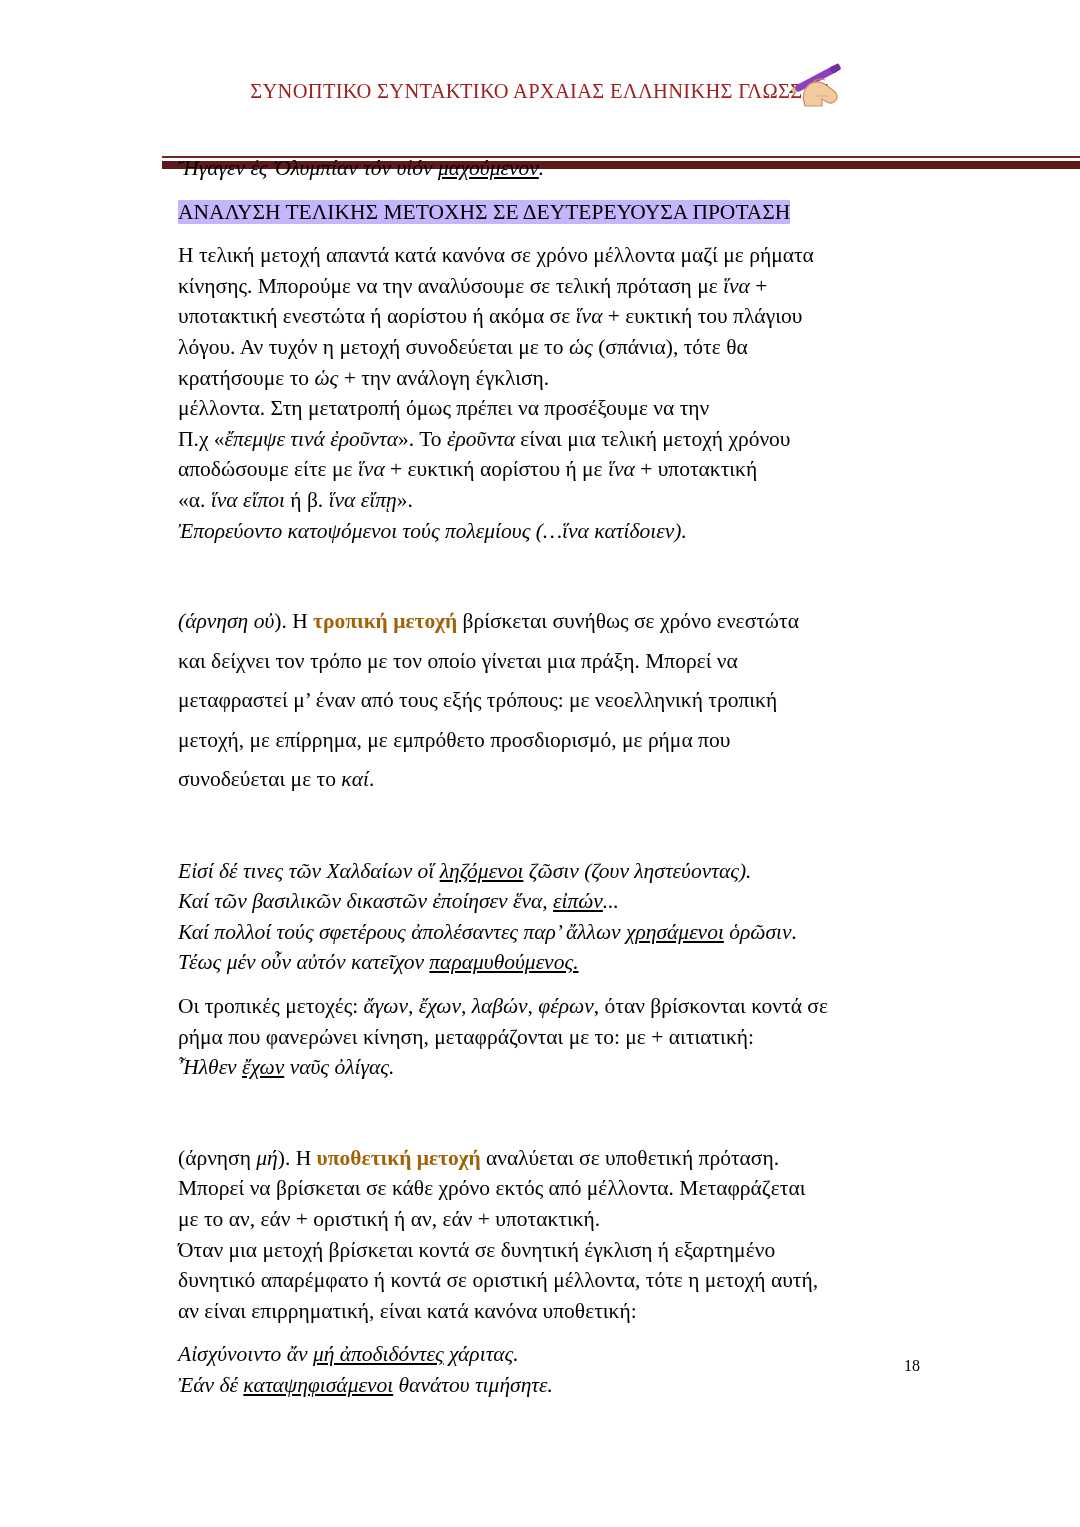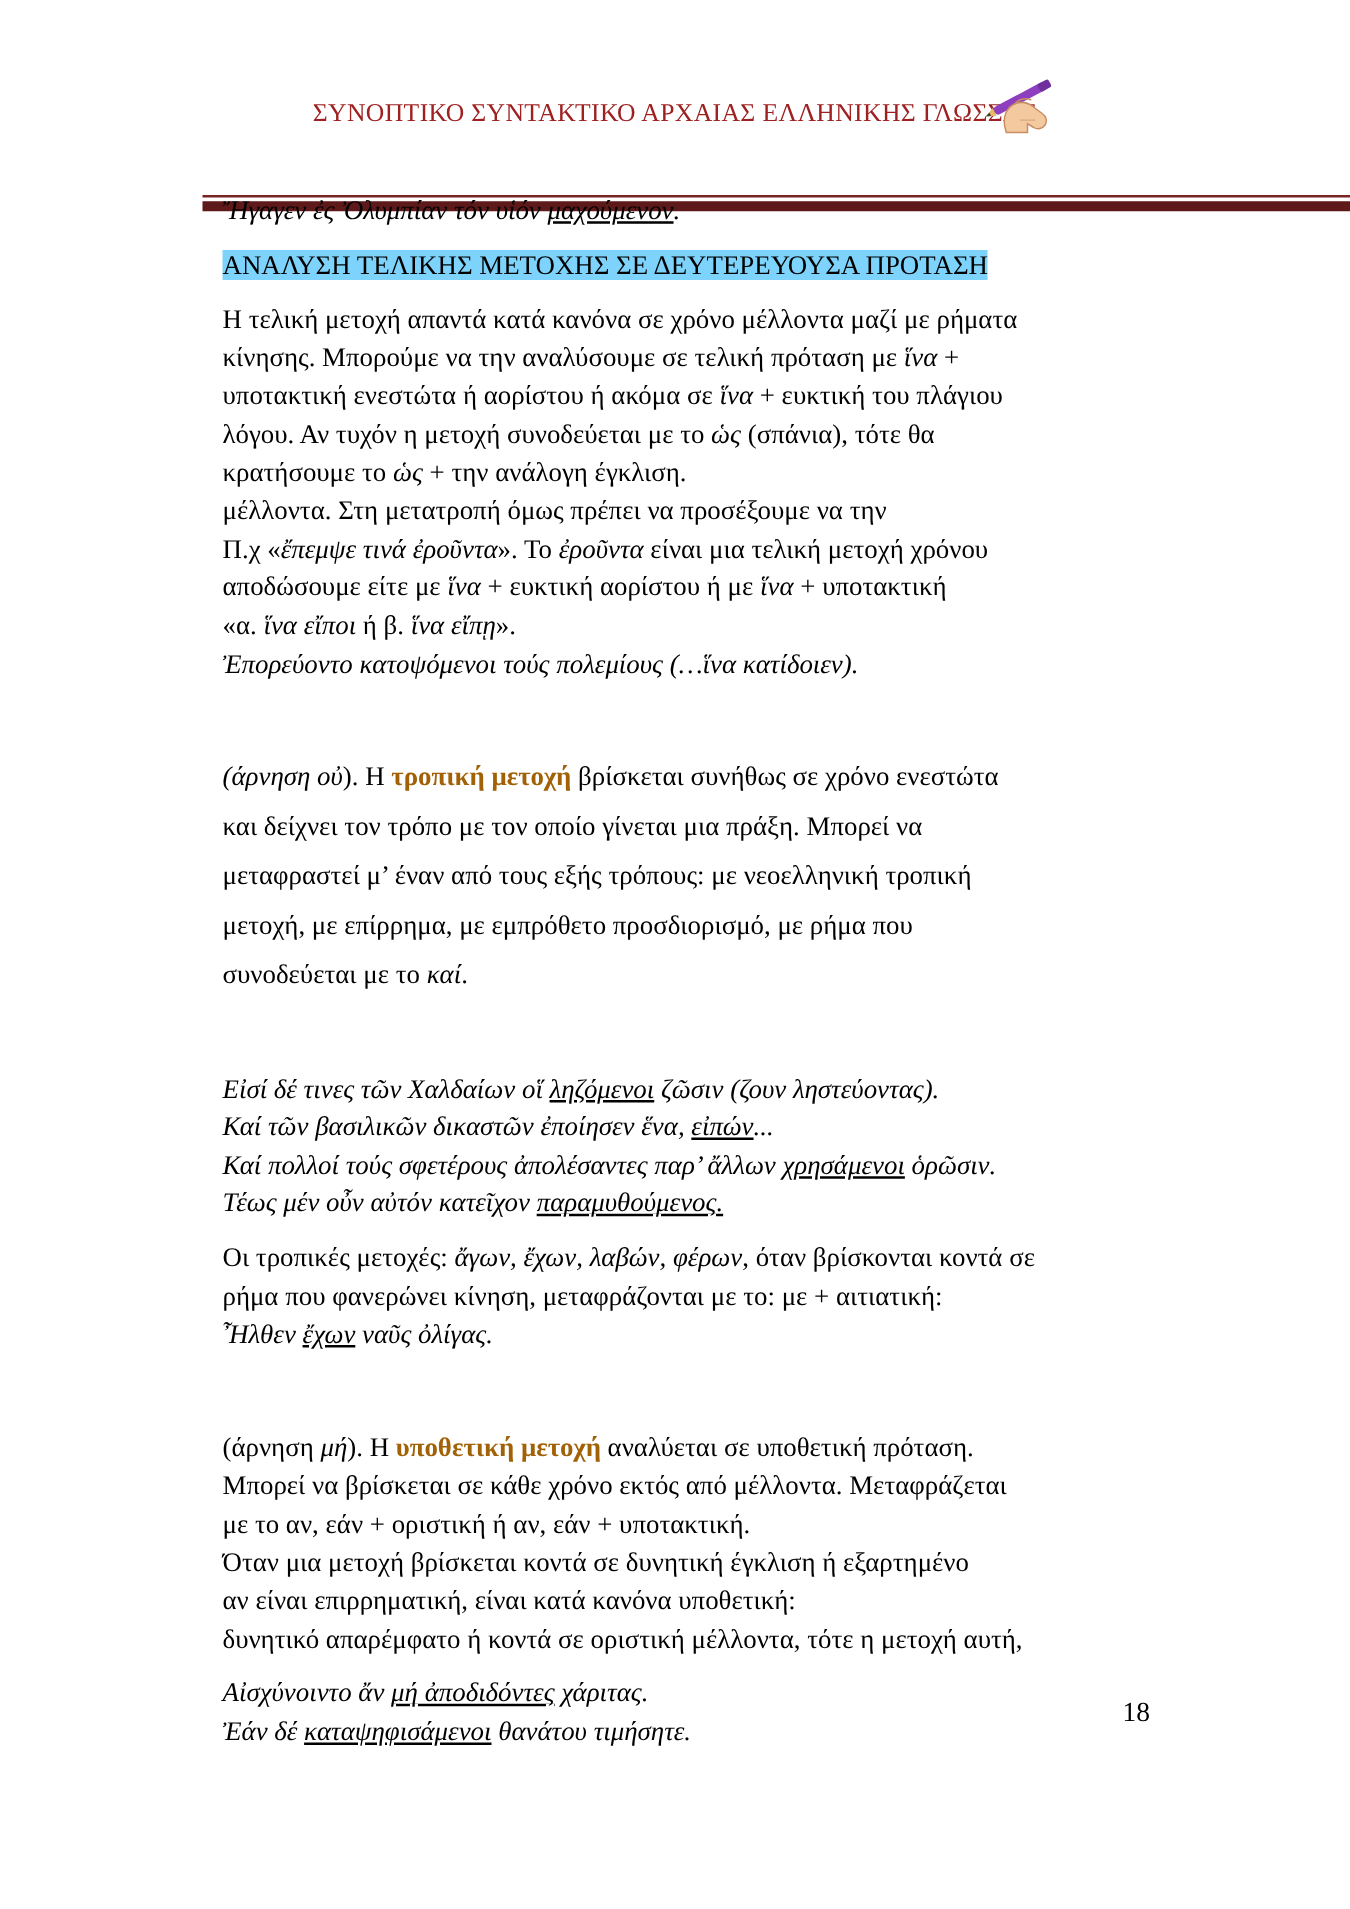--- a/index.html
+++ b/index.html
@@ -88,41 +88,41 @@
   .para.loose {
     line-height: 39.5px;
   }
   .line {
     display: block;
     white-space: nowrap;
   }
   .it { font-style: italic; }
   .u  { text-decoration: underline; }
   .hl {
-    background: #7dd3fc;
+    background: #c4b5fd;
     box-decoration-break: clone;
     -webkit-box-decoration-break: clone;
   }
   .blue-bold {
     color: #a16207;
     font-weight: bold;
   }
   .spacer-md { height: 30px; }
   .spacer-lg { height: 34px; }
 
   
   .page-number {
     position: absolute;
     left: 0;
     top: 1357px;
     width: 1080px;
     padding-right: 160px;
     box-sizing: border-box;
     text-align: right;
-    font-size: 22px;
+    font-size: 16px;
   }
 </style>
 </head>
 <body>
 
 <div class="page">
 
   <div class="header">
     <div class="header-title">ΣΥΝΟΠΤΙΚΟ ΣΥΝΤΑΚΤΙΚΟ ΑΡΧΑΙΑΣ ΕΛΛΗΝΙΚΗΣ ΓΛΩΣΣΑΣ</div>
     <div class="header-icon">
@@ -196,22 +196,22 @@
       <span class="line"><span class="it">Ἦλθεν </span><span class="it u">ἔχων</span><span class="it"> ναῦς ὀλίγας.</span></span>
     </p>
 
     <div class="spacer-lg"></div>
 
     <p class="para">
       <span class="line"><span>(άρνηση </span><span class="it">μή</span><span>). Η </span><span class="blue-bold">υποθετική μετοχή</span><span> αναλύεται σε υποθετική πρόταση.</span></span>
       <span class="line"><span>Μπορεί να βρίσκεται σε κάθε χρόνο εκτός από μέλλοντα. Μεταφράζεται</span></span>
       <span class="line"><span>με το αν, εάν + οριστική ή αν, εάν + υποτακτική.</span></span>
       <span class="line"><span>Όταν μια μετοχή βρίσκεται κοντά σε δυνητική έγκλιση ή εξαρτημένο</span></span>
+      <span class="line"><span>δυνητικό απαρέμφατο ή κοντά σε οριστική μέλλοντα, τότε η μετοχή αυτή,</span></span>
       <span class="line"><span>αν είναι επιρρηματική, είναι κατά κανόνα υποθετική:</span></span>
-      <span class="line"><span>δυνητικό απαρέμφατο ή κοντά σε οριστική μέλλοντα, τότε η μετοχή αυτή,</span></span>
     </p>
 
     <p class="para">
       <span class="line"><span class="it">Αἰσχύνοιντο ἄν </span><span class="it u">μή ἀποδιδόντες</span><span class="it"> χάριτας.</span></span>
       <span class="line"><span class="it">Ἐάν δέ </span><span class="it u">καταψηφισάμενοι</span><span class="it"> θανάτου τιμήσητε.</span></span>
     </p>
 
 
   </div>
 

